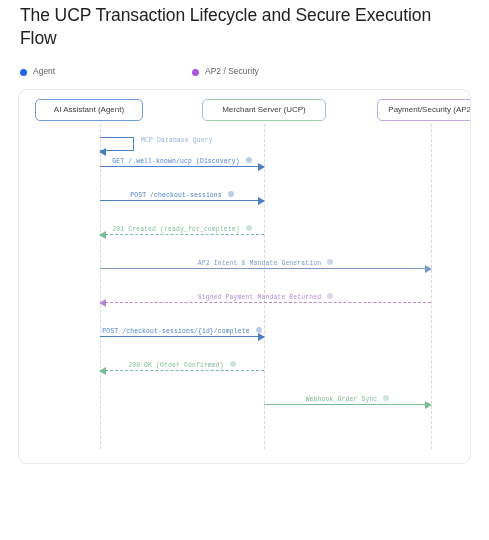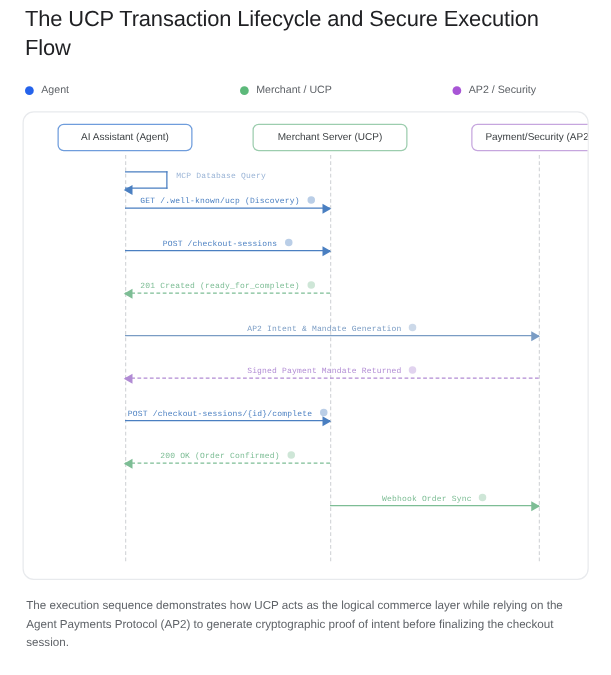--- a/index.html
+++ b/index.html
@@ -83,21 +83,21 @@
     border-radius: 5px;
     background: #ffffff;
     font-size: 8px;
     color: #3c4043;
     text-align: center;
     padding: 5px 0 6px;
     white-space: nowrap;
     box-sizing: border-box;
   }
   .actor.agent {
-    left: 81px;
+    left: 70px;
     width: 108px;
     border: 1.2px solid #6f9ddc;
   }
   .actor.merchant {
     left: 245px;
     width: 124px;
     border: 1.2px solid #9ccdae;
   }
   .actor.ap2 {
     left: 412px;
@@ -223,24 +223,20 @@
 
 <div class="page">
 
   <h1 class="title">The UCP Transaction Lifecycle and Secure Execution Flow</h1>
 
   <div class="legend">
     <div class="legend-item agent">
       <span class="legend-dot" style="background:#2563eb"></span>
       <span>Agent</span>
     </div>
-    <div class="legend-item merchant">
-      <span class="legend-dot" style="background:#5cb97a"></span>
-      <span>Merchant / UCP</span>
-    </div>
     <div class="legend-item ap2">
       <span class="legend-dot" style="background:#a855d6"></span>
       <span>AP2 / Security</span>
     </div>
   </div>
 
   <div class="card">
     <div class="canvas">
 
       <div class="actor agent">AI Assistant (Agent)</div>
@@ -301,18 +297,14 @@
 
       <div class="msg to-right" style="left:245px; width:167px; top:300px; color:#7dbd95">
         <div class="line"></div>
         <div class="head"></div>
         <div class="label"><span>Webhook Order Sync</span><span class="badge"></span></div>
       </div>
 
     </div>
   </div>
 
-  <div class="footer">
-    <p class="footer-desc">The execution sequence demonstrates how UCP acts as the logical commerce layer while relying on the Agent Payments Protocol (AP2) to generate cryptographic proof of intent before finalizing the checkout session.</p>
-
-  </div>
 
 </div>
 
 </body></html>

